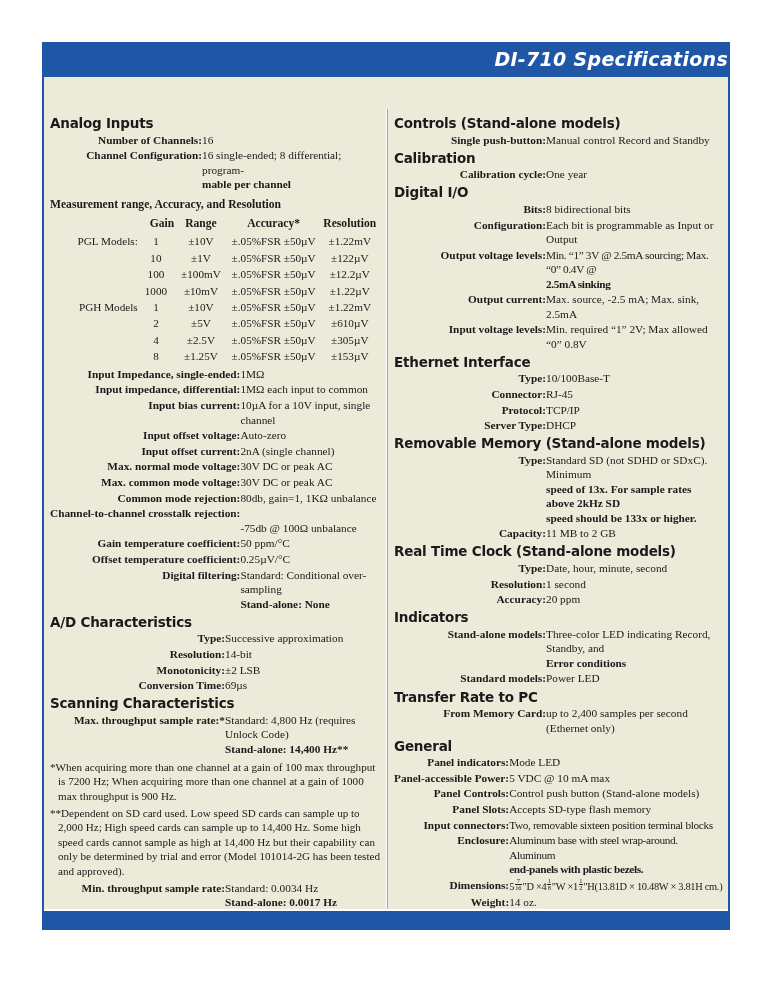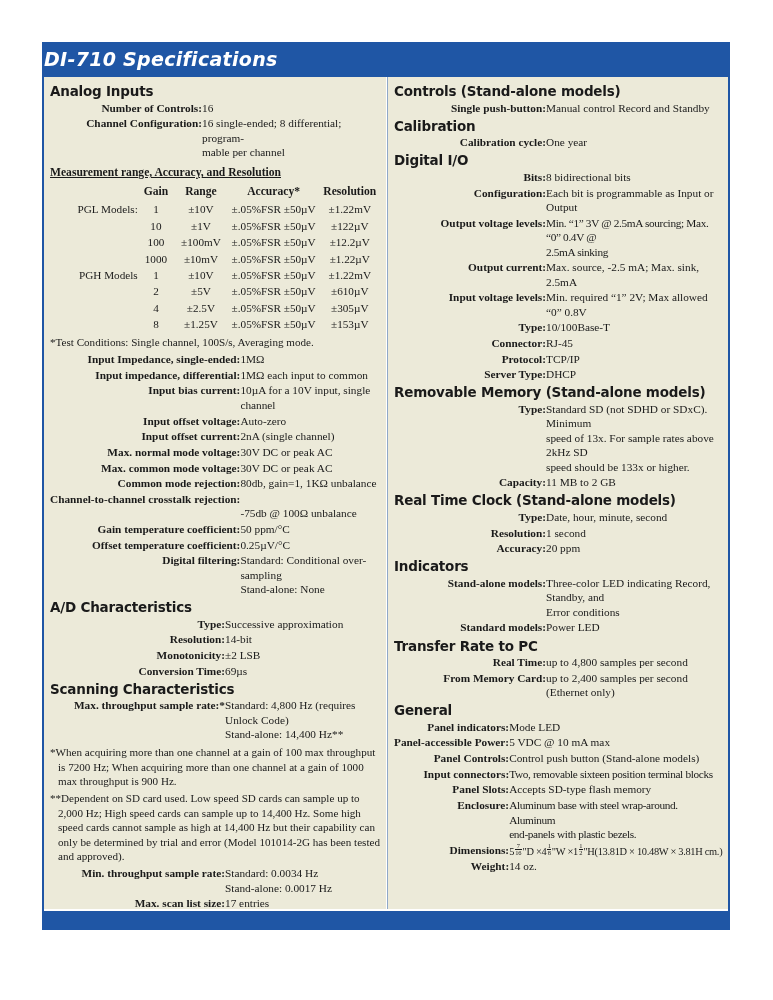--- a/index.html
+++ b/index.html
@@ -26,31 +26,32 @@
     display: flex;
     flex-direction: column;
   }
   .title-bar {
     background: #1f56a5;
     color: #ffffff;
     font-family: "DejaVu Sans", sans-serif;
     font-weight: bold;
     font-style: italic;
     font-size: 19px;
-    text-align: left;
+    text-align: right;
     letter-spacing: 0.3px;
     padding: 4px 0 5px 0;
     flex: 0 0 auto;
     border-bottom: 2px solid #1f56a5;
   }
   .columns {
     flex: 1 1 auto;
     display: flex;
     background: #ffffff;
     min-height: 0;
+    margin-top: 32px;
   }
   .col {
     background: #ecead9;
     box-sizing: border-box;
     padding: 4px 6px 6px 6px;
     overflow: hidden;
   }
   .col-left {
     width: 343px;
     border-right: 1px solid #ffffff;
@@ -93,36 +94,35 @@
     padding-right: 6px;
     white-space: nowrap;
     width: 152px;
   }
   td.lbl-wide {
     width: 175px;
   }
   td.val {
     text-align: left;
   }
-  .val .line2 { display: block; }
+  .val .line2 { display: block; font-weight: bold; }
 
   .note {
     font-size: 11.1px;
     line-height: 1.3;
     margin: 3px 0 2px 0;
     color: #1a1a1a;
     text-indent: -8px;
     padding-left: 8px;
   }
   .subhead {
     font-size: 11.6px;
     font-weight: bold;
     margin: 6px 0 3px 0;
     color: #1a1a1a;
-    text-decoration: underline;
   }
 
   
   table.meas {
     border-collapse: collapse;
     margin: 4px 0 2px 0;
     width: 100%;
     font-size: 11.2px;
   }
   table.meas th {
@@ -135,21 +135,21 @@
     padding: 2.2px 0;
     color: #1a1a1a;
     text-align: center;
   }
   table.meas td.model {
     text-align: right;
     padding-left: 12px;
     white-space: nowrap;
   }
   .c-model { width: 95px; }
-  .c-gain  { width: 42px; }
+  .c-gain  { width: 42px; text-align: right; }
   .c-range { width: 60px; }
   .c-acc   { width: 110px; }
   .c-res   { width: 64px; }
   table.meas th.h-model { text-align: left; }
 
   .frac {
     display: inline-block;
     vertical-align: -0.05em;
     font-size: 0.62em;
     line-height: 1;
@@ -169,21 +169,21 @@
   <div class="title-bar">DI-710 Specifications</div>
 
   <div class="columns">
 
     <div class="col col-left">
 
       <h2 class="section">Analog Inputs</h2>
       <table class="spec">
         <tbody>
           <tr>
-            <td class="lbl">Number of Controls:</td>
+            <td class="lbl">Number of Channels:</td>
             <td class="val">16</td>
           </tr>
           <tr>
             <td class="lbl">Channel Configuration:</td>
             <td class="val">
               <span>16 single-ended; 8 differential; program-</span>
               <span class="line2">mable per channel</span>
             </td>
           </tr>
         </tbody>
@@ -254,21 +254,20 @@
           <tr>
             <td class="model"></td>
             <td>8</td>
             <td>±1.25V</td>
             <td>±.05%FSR ±50µV</td>
             <td>±153µV</td>
           </tr>
         </tbody>
       </table>
 
-      <div class="note">*Test Conditions: Single channel, 100S/s, Averaging mode.</div>
 
       <table class="spec">
         <tbody>
           <tr>
             <td class="lbl lbl-wide">Input Impedance, single-ended:</td>
             <td class="val">1MΩ</td>
           </tr>
           <tr>
             <td class="lbl lbl-wide">Input impedance, differential:</td>
             <td class="val">1MΩ each input to common</td>
@@ -426,20 +425,21 @@
             <td class="lbl">Output current:</td>
             <td class="val">Max. source, -2.5 mA; Max. sink, 2.5mA</td>
           </tr>
           <tr>
             <td class="lbl">Input voltage levels:</td>
             <td class="val">Min. required “1” 2V; Max allowed “0” 0.8V</td>
           </tr>
         </tbody>
       </table>
 
+      <h2 class="section">Ethernet Interface</h2>
       <table class="spec">
         <tbody>
           <tr>
             <td class="lbl">Type:</td>
             <td class="val">10/100Base-T</td>
           </tr>
           <tr>
             <td class="lbl">Connector:</td>
             <td class="val">RJ-45</td>
           </tr>
@@ -504,24 +504,20 @@
             <td class="lbl">Standard models:</td>
             <td class="val">Power LED</td>
           </tr>
         </tbody>
       </table>
 
       <h2 class="section">Transfer Rate to PC</h2>
       <table class="spec">
         <tbody>
           <tr>
-            <td class="lbl">Real Time:</td>
-            <td class="val">up to 4,800 samples per second</td>
-          </tr>
-          <tr>
             <td class="lbl">From Memory Card:</td>
             <td class="val">up to 2,400 samples per second (Ethernet only)</td>
           </tr>
         </tbody>
       </table>
 
       <h2 class="section">General</h2>
       <table class="spec">
         <tbody>
           <tr>
@@ -530,26 +526,26 @@
           </tr>
           <tr>
             <td class="lbl">Panel-accessible Power:</td>
             <td class="val">5 VDC @ 10 mA max</td>
           </tr>
           <tr>
             <td class="lbl">Panel Controls:</td>
             <td class="val">Control push button (Stand-alone models)</td>
           </tr>
           <tr>
+            <td class="lbl">Panel Slots:</td>
+            <td class="val">Accepts SD-type flash memory</td>
+          </tr>
+          <tr>
             <td class="lbl">Input connectors:</td>
             <td class="val tight">Two, removable sixteen position terminal blocks</td>
-          </tr>
-          <tr>
-            <td class="lbl">Panel Slots:</td>
-            <td class="val">Accepts SD-type flash memory</td>
           </tr>
           <tr>
             <td class="lbl">Enclosure:</td>
             <td class="val tight">
               <span>Aluminum base with steel wrap-around. Aluminum</span>
               <span class="line2">end-panels with plastic bezels.</span>
             </td>
           </tr>
           <tr>
             <td class="lbl">Dimensions:</td>

